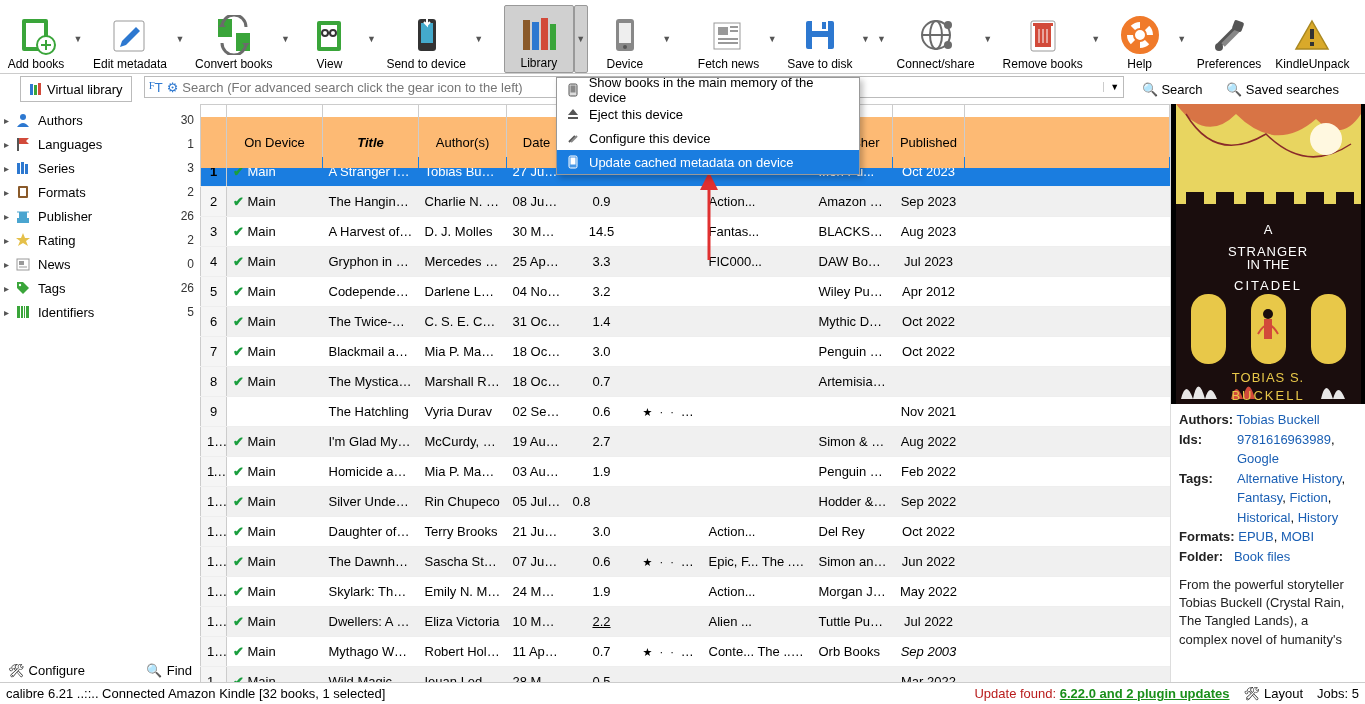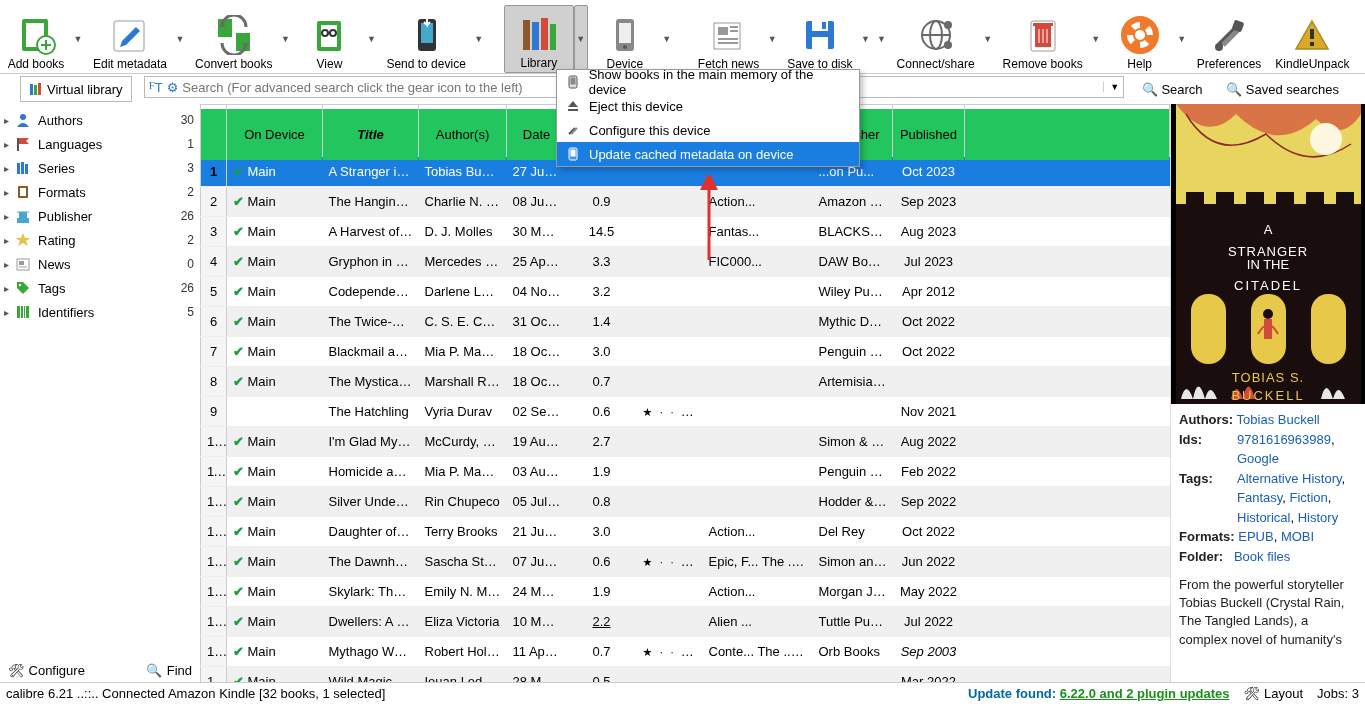--- a/index.html
+++ b/index.html
@@ -25,21 +25,21 @@
 .side-item { display:flex; align-items:center; padding: 4px 6px 4px 4px; cursor:pointer; }
 .side-item .chev { width:10px; font-size:10px; color:#555; }
 .side-item .icon { width:18px; height:16px; display:flex; align-items:center; justify-content:center; margin-right:6px; }
 .side-item .name { flex:1; }
 .side-item .count { color:#333; font-size:12px; }
 .side-foot { display:flex; justify-content:space-between; padding:4px 8px; }
 .cfg-btn { display:flex; align-items:center; gap:4px; cursor:pointer; font-size:12px; }
 
 .grid-wrap { flex:1; overflow:auto; position:relative; background:#fff; }
 table.grid { border-collapse:collapse; width:100%; table-layout:fixed; }
-.grid th { background:#22c55e; border:1px solid #ccc; padding:18px 4px; font-weight:normal; text-align:center; height:24px; position:sticky; top:4px; }
+.grid th { background:#fdba74; border:1px solid #ccc; padding:18px 4px; font-weight:normal; text-align:center; height:24px; position:sticky; top:12px; }
 .grid th.title { font-weight:bold; font-style:italic; }
 .grid td { border-bottom:1px solid #eee; padding:4px 6px; white-space:nowrap; overflow:hidden; text-overflow:ellipsis; height:30px; }
 .grid tr:nth-child(even) td { background:#f0f0f0; }
 .grid tr:nth-child(odd) td { background:#fff; }
 .grid tr.selected td { background:#1a7de0 !important; color:#fff; }
 .rownum { text-align:center; background:#f5f5f5 !important; border:1px solid #ccc; width:24px; min-width:24px; color:#000 !important; }
 .grid tr.selected .rownum { font-weight:bold; }
 .check { color:#1a9e3e; font-weight:bold; }
 .stars { letter-spacing:2px; font-size:11px; }
 
@@ -48,21 +48,21 @@
 .detail-body { padding: 6px 8px; font-size:13px; line-height:1.5; overflow:auto; }
 .detail-body .label { font-weight:bold; color:#222; }
 .detail-body a { color:#1a5fb4; text-decoration:none; }
 .detail-desc { margin-top:10px; color:#222; font-size:13px; line-height:1.4; }
 
 .statusbar { height:22px; border-top:1px solid #ccc; display:flex; align-items:center; padding:0 6px; font-size:12px; gap:14px; }
 .status-left { flex:1; }
 .status-link { color:#1a8f1a; text-decoration:underline; font-weight:bold; }
 .layout-btn { display:flex; align-items:center; gap:4px; cursor:pointer; }
 
-.context-menu { position:absolute; left:556px; top:69px; background:#fff; border:1px solid #999; box-shadow: 3px 3px 6px rgba(0,0,0,0.25); z-index:100; width:304px; }
+.context-menu { position:absolute; left:556px; top:77px; background:#fff; border:1px solid #999; box-shadow: 3px 3px 6px rgba(0,0,0,0.25); z-index:100; width:304px; }
 .ctx-item { display:flex; align-items:center; padding:4px 10px 4px 8px; gap:8px; height:24px; cursor:pointer; }
 .ctx-item.hi { background:#1a7de0; color:#fff; }
 .ctx-icon { width:16px; height:16px; display:flex; align-items:center; justify-content:center; font-size:12px; }
 
 .arrow { position:absolute; left:699px; top:175px; z-index:99; pointer-events:none; }
 .arrow svg { display:block; }
 
 
 col.c-num{width:26px} col.c-dev{width:96px} col.c-title{width:96px} col.c-auth{width:88px}
 col.c-date{width:60px} col.c-size{width:70px} col.c-rating{width:66px} col.c-tags{width:110px}
@@ -617,21 +617,21 @@
             <td>Penguin Pu...</td>
             <td style="text-align: center;">Feb 2022</td>
             <td></td>
           </tr>
           <tr>
             <td class="rownum">12</td>
             <td><span class="check">✔</span> Main</td>
             <td>Silver Under Ni...</td>
             <td>Rin Chupeco</td>
             <td>05 Jul 2022</td>
-            <td style="text-align: center;">0.8</td>
+            <td style="text-align: left;">0.8</td>
             <td></td>
             <td></td>
             <td>Hodder &amp; S...</td>
             <td style="text-align: center;">Sep 2022</td>
             <td></td>
           </tr>
           <tr>
             <td class="rownum">13</td>
             <td><span class="check">✔</span> Main</td>
             <td>Daughter of Da...</td>
@@ -760,26 +760,26 @@
         </div>
       <div><span class="label">Formats:</span> <a href="#">EPUB</a>, <a href="#">MOBI</a></div>
       <div><span class="label">Folder:</span>&nbsp;&nbsp; <a href="#">Book files</a></div>
       <div class="detail-desc">From the powerful storyteller Tobias Buckell (Crystal Rain, The Tangled Lands), a complex novel of humanity's</div>
     </div>
   </div>
 </div>
 
 <div class="statusbar">
   <div class="status-left">calibre 6.21 ..::.. Connected Amazon Kindle    [32 books, 1 selected]</div>
-  <div><span style="font-weight:bold;color:#0369a1;">Update found:</span> <a href="#" class="status-link">6.22.0 and 2 plugin updates</a></div>
+  <div><span style="font-weight:normal;color:#b91c1c;">Update found:</span> <a href="#" class="status-link">6.22.0 and 2 plugin updates</a></div>
   <div class="layout-btn">
       <span>🛠</span>
       <span>Layout</span>
     </div>
-  <div>Jobs: 3</div>
+  <div>Jobs: 5</div>
 </div>
 
 <div class="context-menu" id="ctxmenu">
     <div class="ctx-item">
       <span class="ctx-icon">
         <svg width="14" height="14">
           <rect x="3" y="1" width="8" height="12" rx="1.5" fill="#555" fill-opacity="0.2" stroke="#555"></rect>
           <rect x="4.5" y="2.5" width="5" height="7" fill="#888"></rect>
         </svg>
       </span>

